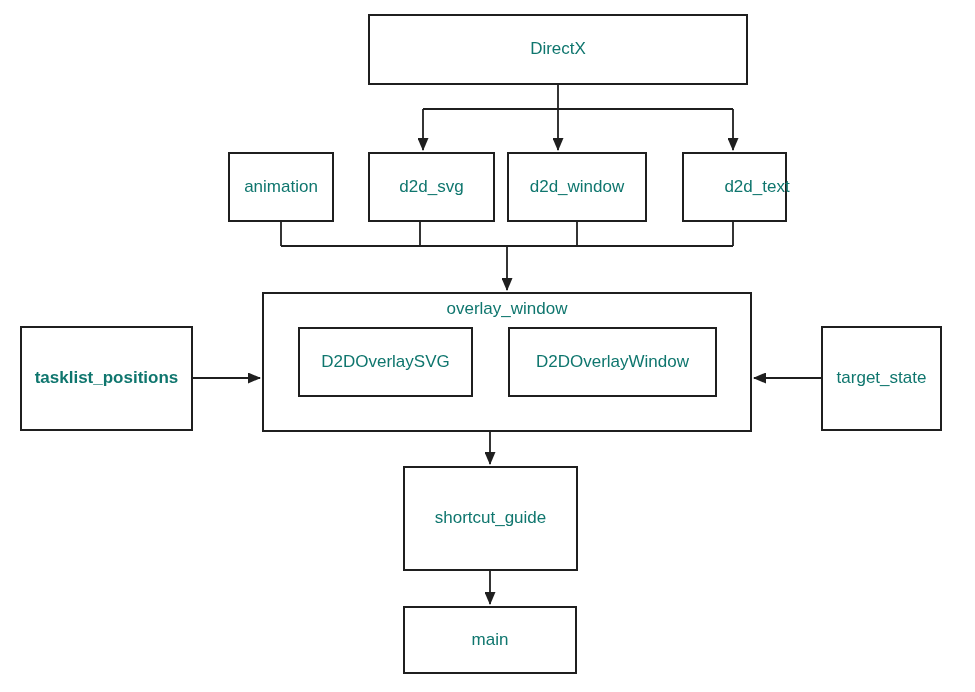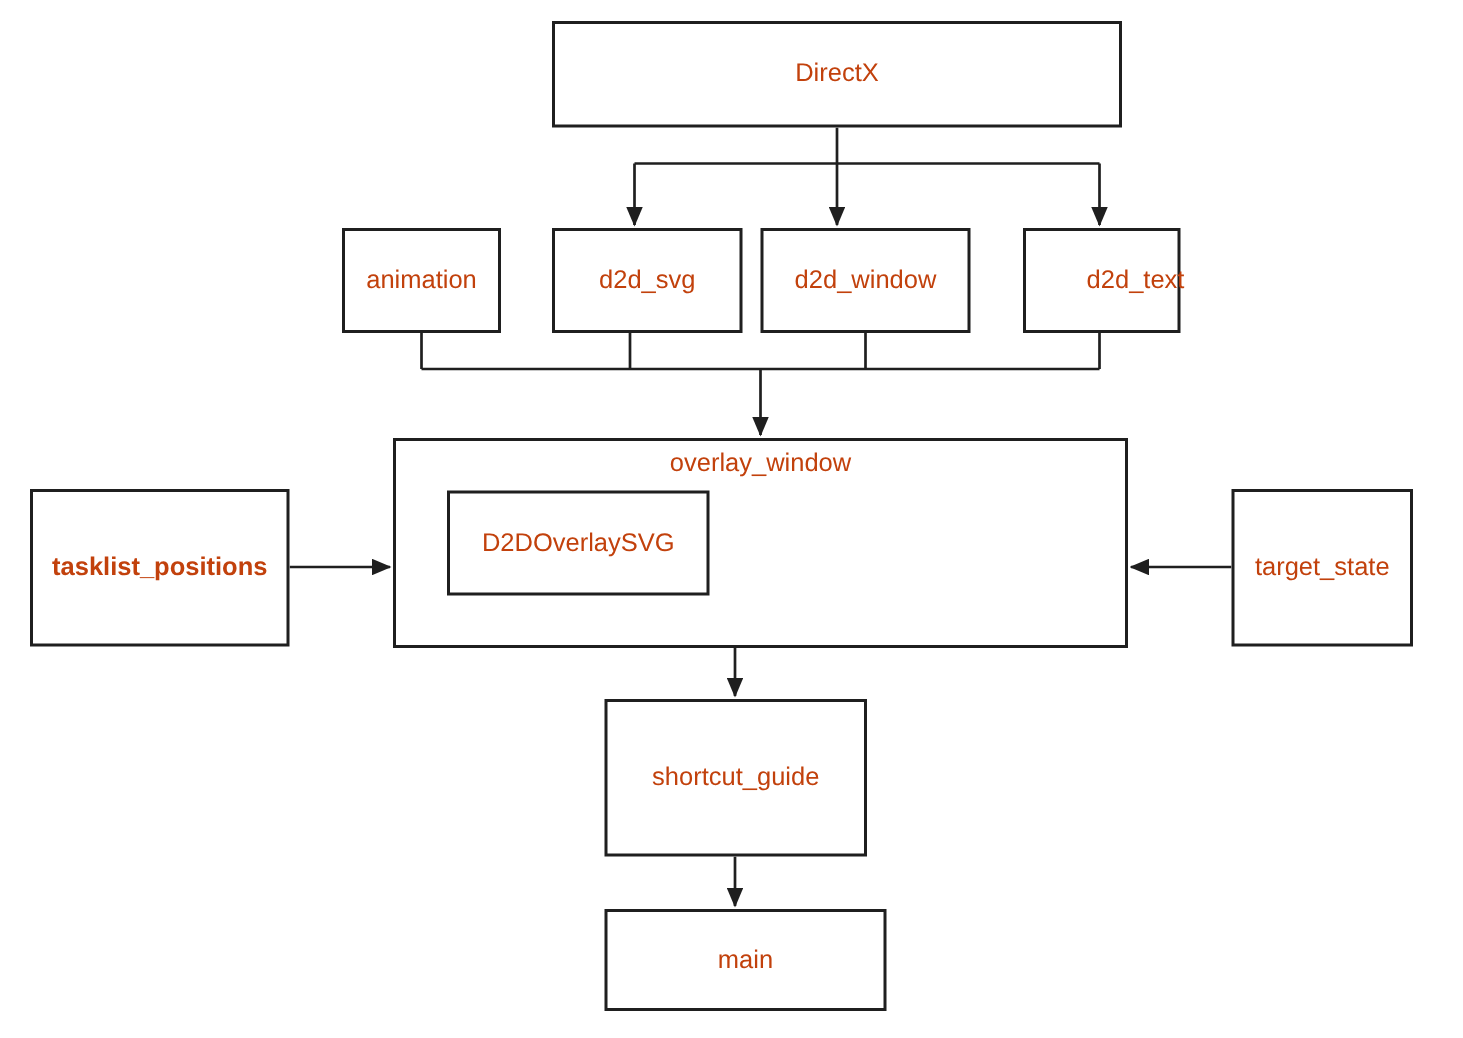--- a/index.html
+++ b/index.html
@@ -23,21 +23,21 @@
     height: 692px;
   }
   .node {
     position: absolute;
     box-sizing: border-box;
     background: #ffffff;
     border: 2px solid #1f1f1f;
     display: flex;
     align-items: center;
     justify-content: center;
-    color: #c2410c;
+    color: #0f766e;
     font-size: 17px;
     line-height: 1.2;
     text-align: center;
   }
   .node.group {
     align-items: flex-start;
   }
   .node.group .node-label {
     padding-top: 5px;
   }
@@ -46,21 +46,21 @@
   .n-animation        { left: 228px; top: 152px; width: 106px; height: 70px; }
   .n-d2d-svg          { left: 368px; top: 152px; width: 127px; height: 70px; }
   .n-d2d-window       { left: 507px; top: 152px; width: 140px; height: 70px; }
   .n-d2d-text         { left: 682px; top: 152px; width: 105px; height: 70px; padding-left: 45px; }
   .n-overlay-window   { left: 262px; top: 292px; width: 490px; height: 140px; }
   .n-d2d-overlay-svg  { left: 298px; top: 327px; width: 175px; height: 70px; }
   .n-d2d-overlay-win  { left: 508px; top: 327px; width: 209px; height: 70px; }
   .n-tasklist         { left: 20px;  top: 326px; width: 173px; height: 105px; font-weight: bold; }
   .n-target-state     { left: 821px; top: 326px; width: 121px; height: 105px; }
   .n-shortcut-guide   { left: 403px; top: 466px; width: 175px; height: 105px; }
-  .n-main             { left: 403px; top: 606px; width: 188px; height: 68px; }
+  .n-main             { left: 403px; top: 606px; width: 174px; height: 68px; }
 </style>
 </head>
 <body>
 
 <div class="canvas">
 
   <svg class="edges-layer" width="975" height="692" viewBox="0 0 975 692">
     <defs>
       <marker id="arrow" markerUnits="userSpaceOnUse" markerWidth="13" markerHeight="11" refX="12" refY="5.5" orient="auto">
         <path d="M0,0 L13,5.5 L0,11 Z" fill="#1f1f1f"></path>
@@ -110,20 +110,23 @@
   </div>
 
   <div class="node group n-overlay-window">
     <span class="node-label">overlay_window</span>
   </div>
 
   <div class="node n-d2d-overlay-svg">
     <span class="node-label">D2DOverlaySVG</span>
   </div>
 
+  <div class="node n-d2d-overlay-win">
+    <span class="node-label">D2DOverlayWindow</span>
+  </div>
 
   <div class="node n-tasklist">
     <span class="node-label">tasklist_positions</span>
   </div>
 
   <div class="node n-target-state">
     <span class="node-label">target_state</span>
   </div>
 
   <div class="node n-shortcut-guide">

